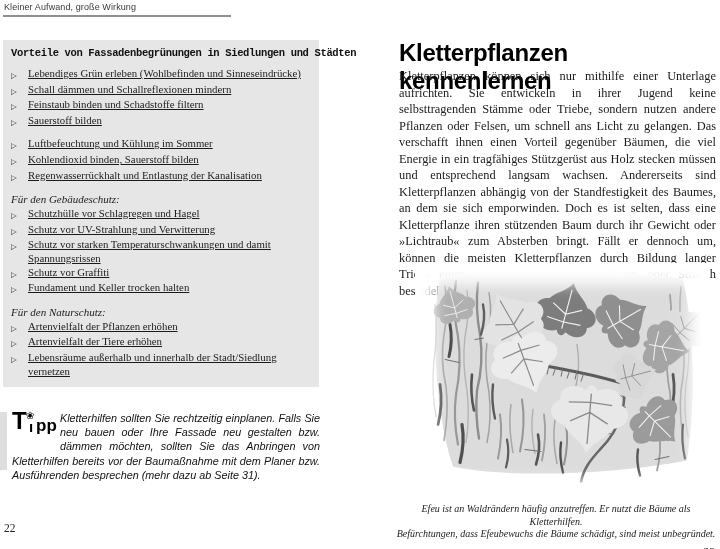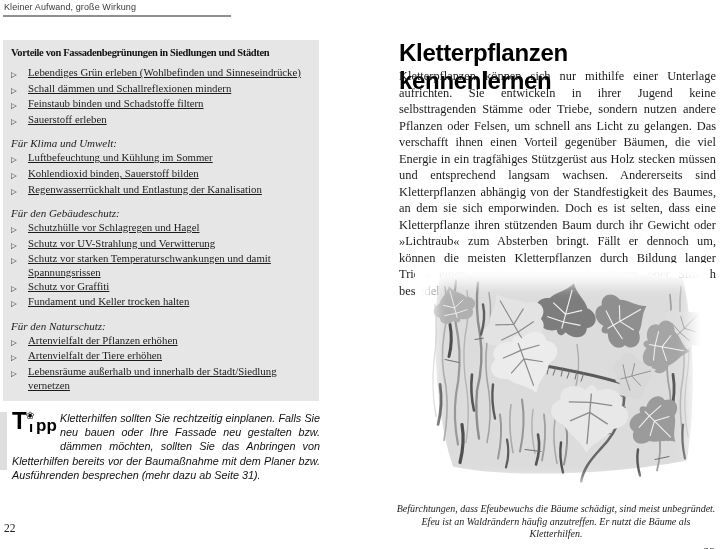--- a/index.html
+++ b/index.html
@@ -16,21 +16,21 @@
     font-family:"Liberation Sans","DejaVu Sans",sans-serif;
     font-size:9px; color:#3a3a3a; letter-spacing:0.1px;
   }
   .head-rule { position:absolute; left:3px; top:15px; width:228px; height:2px; background:#8f8f8f; }
 
   .benefits-box {
     position:absolute; left:3px; top:40px; width:316px;
     background:#e6e6e6; box-sizing:border-box; padding:7px 8px 9px 8px;
   }
   .box-title {
-    font-family:Liberation Serif, serif;
+    font-family:Liberation Mono, monospace;
     font-weight:bold; font-size:10.5px; letter-spacing:-0.35px;
     color:#101010; white-space:nowrap; margin-bottom:0;
   }
   .benefit-section { margin-top:8px; }
   .benefit-section:first-of-type { margin-top:0; }
   .section-heading { font-style:italic; font-size:11px; line-height:14px; margin-bottom:1px; }
   .benefit-item { display:flex; font-size:10.8px; line-height:13.6px; }
   .bullet { flex:none; width:17px; font-size:7.5px; padding-top:2px; color:#2a2a2a; }
   .benefit-item .txt { flex:1;text-decoration:underline; }
 
@@ -92,26 +92,25 @@
         <div class="benefit-item">
             <span class="bullet">▷</span>
             <span class="txt">Schall dämmen und Schallreflexionen mindern</span>
           </div>
         <div class="benefit-item">
             <span class="bullet">▷</span>
             <span class="txt">Feinstaub binden und Schadstoffe filtern</span>
           </div>
         <div class="benefit-item">
             <span class="bullet">▷</span>
-            <span class="txt">Sauerstoff erleben</span>
-          </div>
-      </div>
-
-      <div class="benefit-section">
-        <div class="section-heading">Für Klima und Umwelt:</div>
+            <span class="txt">Sauerstoff bilden</span>
+          </div>
+      </div>
+
+      <div class="benefit-section">
         <div class="benefit-item">
             <span class="bullet">▷</span>
             <span class="txt">Luftbefeuchtung und Kühlung im Sommer</span>
           </div>
         <div class="benefit-item">
             <span class="bullet">▷</span>
             <span class="txt">Kohlendioxid binden, Sauerstoff bilden</span>
           </div>
         <div class="benefit-item">
             <span class="bullet">▷</span>
@@ -248,20 +247,20 @@
         <use href="#leafD" transform="translate(245,82) rotate(100) scale(1.0)" fill="#a5a5a5"></use>
         <use href="#leafL" transform="translate(215,112) rotate(75) scale(0.9)" fill="#d8d8d8"></use>
         <use href="#leafL" transform="translate(175,145) rotate(185) scale(1.45)" fill="#e8e8e8"></use>
         <use href="#leafD" transform="translate(238,155) rotate(135) scale(1.05)" fill="#9b9b9b"></use>
 
         <rect x="0" y="0" width="295" height="235" fill="none" stroke="#ffffff" stroke-width="38" filter="url(#soft)"></rect>
       </svg>
     </div>
 
     <div class="caption">
+      <div>Efeu ist an Waldrändern häufig anzutreffen. Er nutzt die Bäume als Kletterhilfen.</div>
       <div>Befürchtungen, dass Efeubewuchs die Bäume schädigt, sind meist unbegründet.</div>
-      <div>Efeu ist an Waldrändern häufig anzutreffen. Er nutzt die Bäume als Kletterhilfen.</div>
     </div>
 
     <div class="page-num right">23</div>
   </div>
 
 </div>
 
 </body></html>

